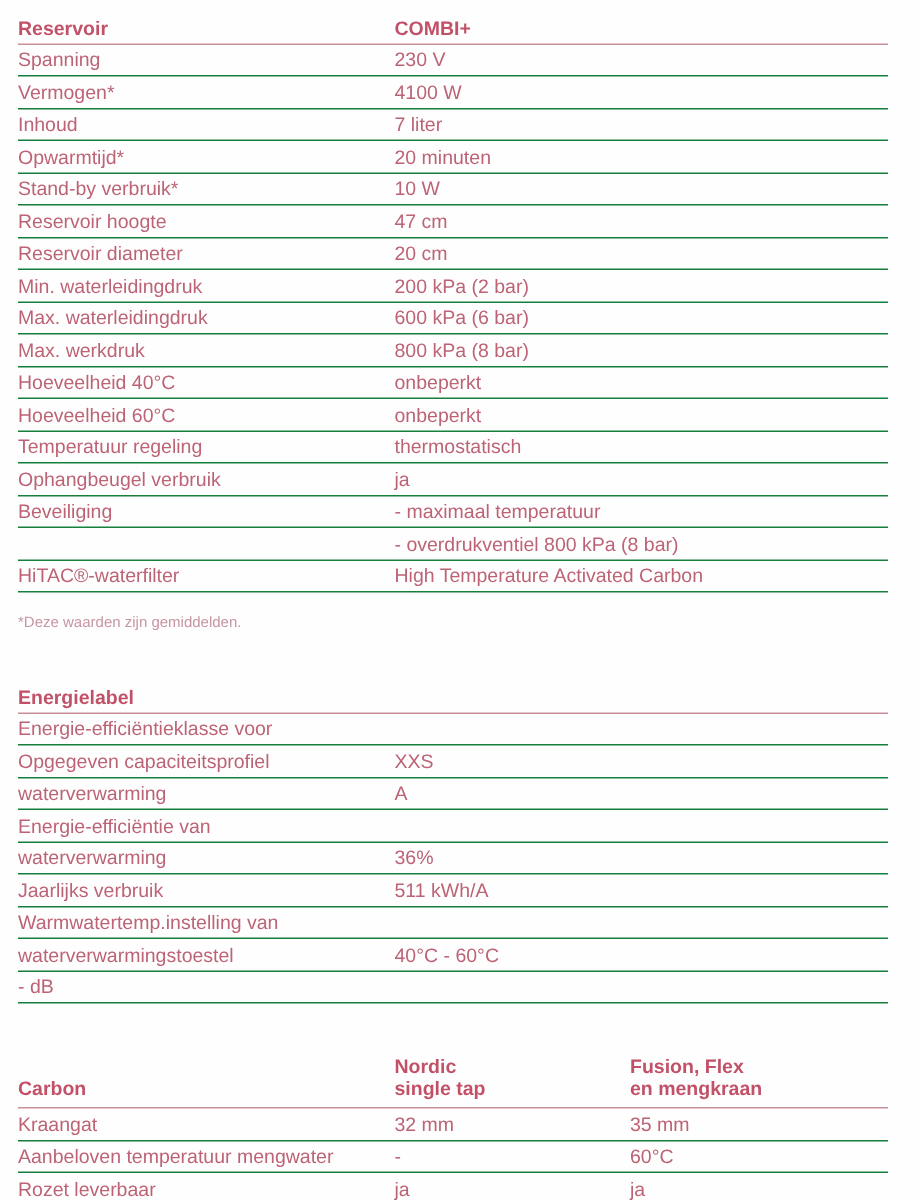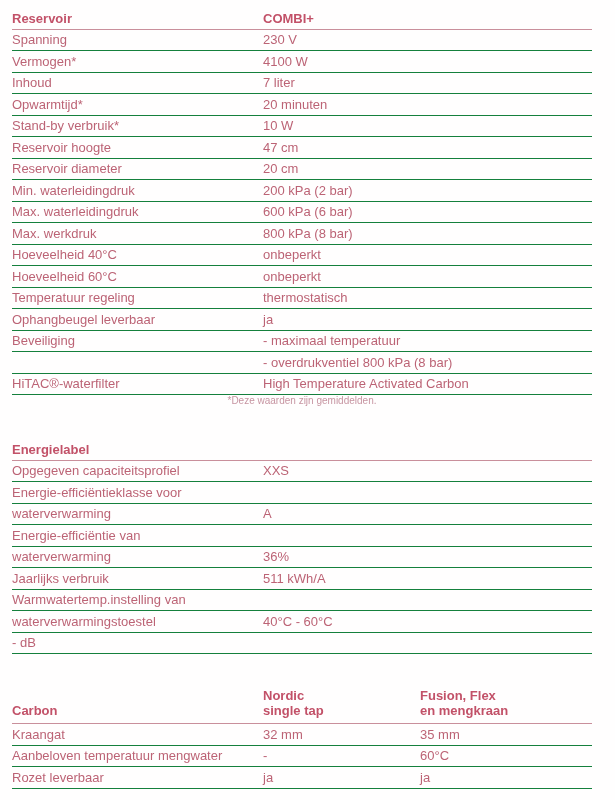--- a/index.html
+++ b/index.html
@@ -37,24 +37,23 @@
   .c2 { flex: 1; min-width: 0; }
   .kraan .c2 { width: 157px; flex: none; }
   .c3 { flex: 1; min-width: 0; }
   .kraan-head {
     height: 42px;
     align-items: flex-end;
     padding-bottom: 5px;
   }
   .kraan-head .hl { line-height: 15px; }
   .footnote {
-    margin: 0 0 0 0;
+    margin: 15px 0 0 0;
     font-size: 10px;
     color: #c795a2;
-    text-align: center;
   }
   .section-energy { margin-top: 33px; }
   .section-kraan  { margin-top: 28px; }
 </style>
 </head>
 <body>
 
 <div class="page">
 
   <section class="spec-table">
@@ -109,21 +108,21 @@
     </div>
     <div class="row">
       <div class="c1">Hoeveelheid 60°C</div>
       <div class="c2">onbeperkt</div>
     </div>
     <div class="row">
       <div class="c1">Temperatuur regeling</div>
       <div class="c2">thermostatisch</div>
     </div>
     <div class="row">
-      <div class="c1">Ophangbeugel leverbaar</div>
+      <div class="c1">Ophangbeugel verbruik</div>
       <div class="c2">ja</div>
     </div>
     <div class="row">
       <div class="c1">Beveiliging</div>
       <div class="c2">- maximaal temperatuur</div>
     </div>
     <div class="row">
       <div class="c1"></div>
       <div class="c2">- overdrukventiel 800 kPa (8 bar)</div>
     </div>
@@ -135,26 +134,26 @@
     <p class="footnote">*Deze waarden zijn gemiddelden.</p>
   </section>
 
   <section class="spec-table section-energy">
     <div class="row head">
       <div class="c1">Energielabel</div>
       <div class="c2"></div>
     </div>
 
     <div class="row">
+      <div class="c1">Energie-efficiëntieklasse voor</div>
+      <div class="c2"></div>
+    </div>
+    <div class="row">
       <div class="c1">Opgegeven capaciteitsprofiel</div>
       <div class="c2">XXS</div>
-    </div>
-    <div class="row">
-      <div class="c1">Energie-efficiëntieklasse voor</div>
-      <div class="c2"></div>
     </div>
     <div class="row">
       <div class="c1">waterverwarming</div>
       <div class="c2">A</div>
     </div>
     <div class="row">
       <div class="c1">Energie-efficiëntie van</div>
       <div class="c2"></div>
     </div>
     <div class="row">

